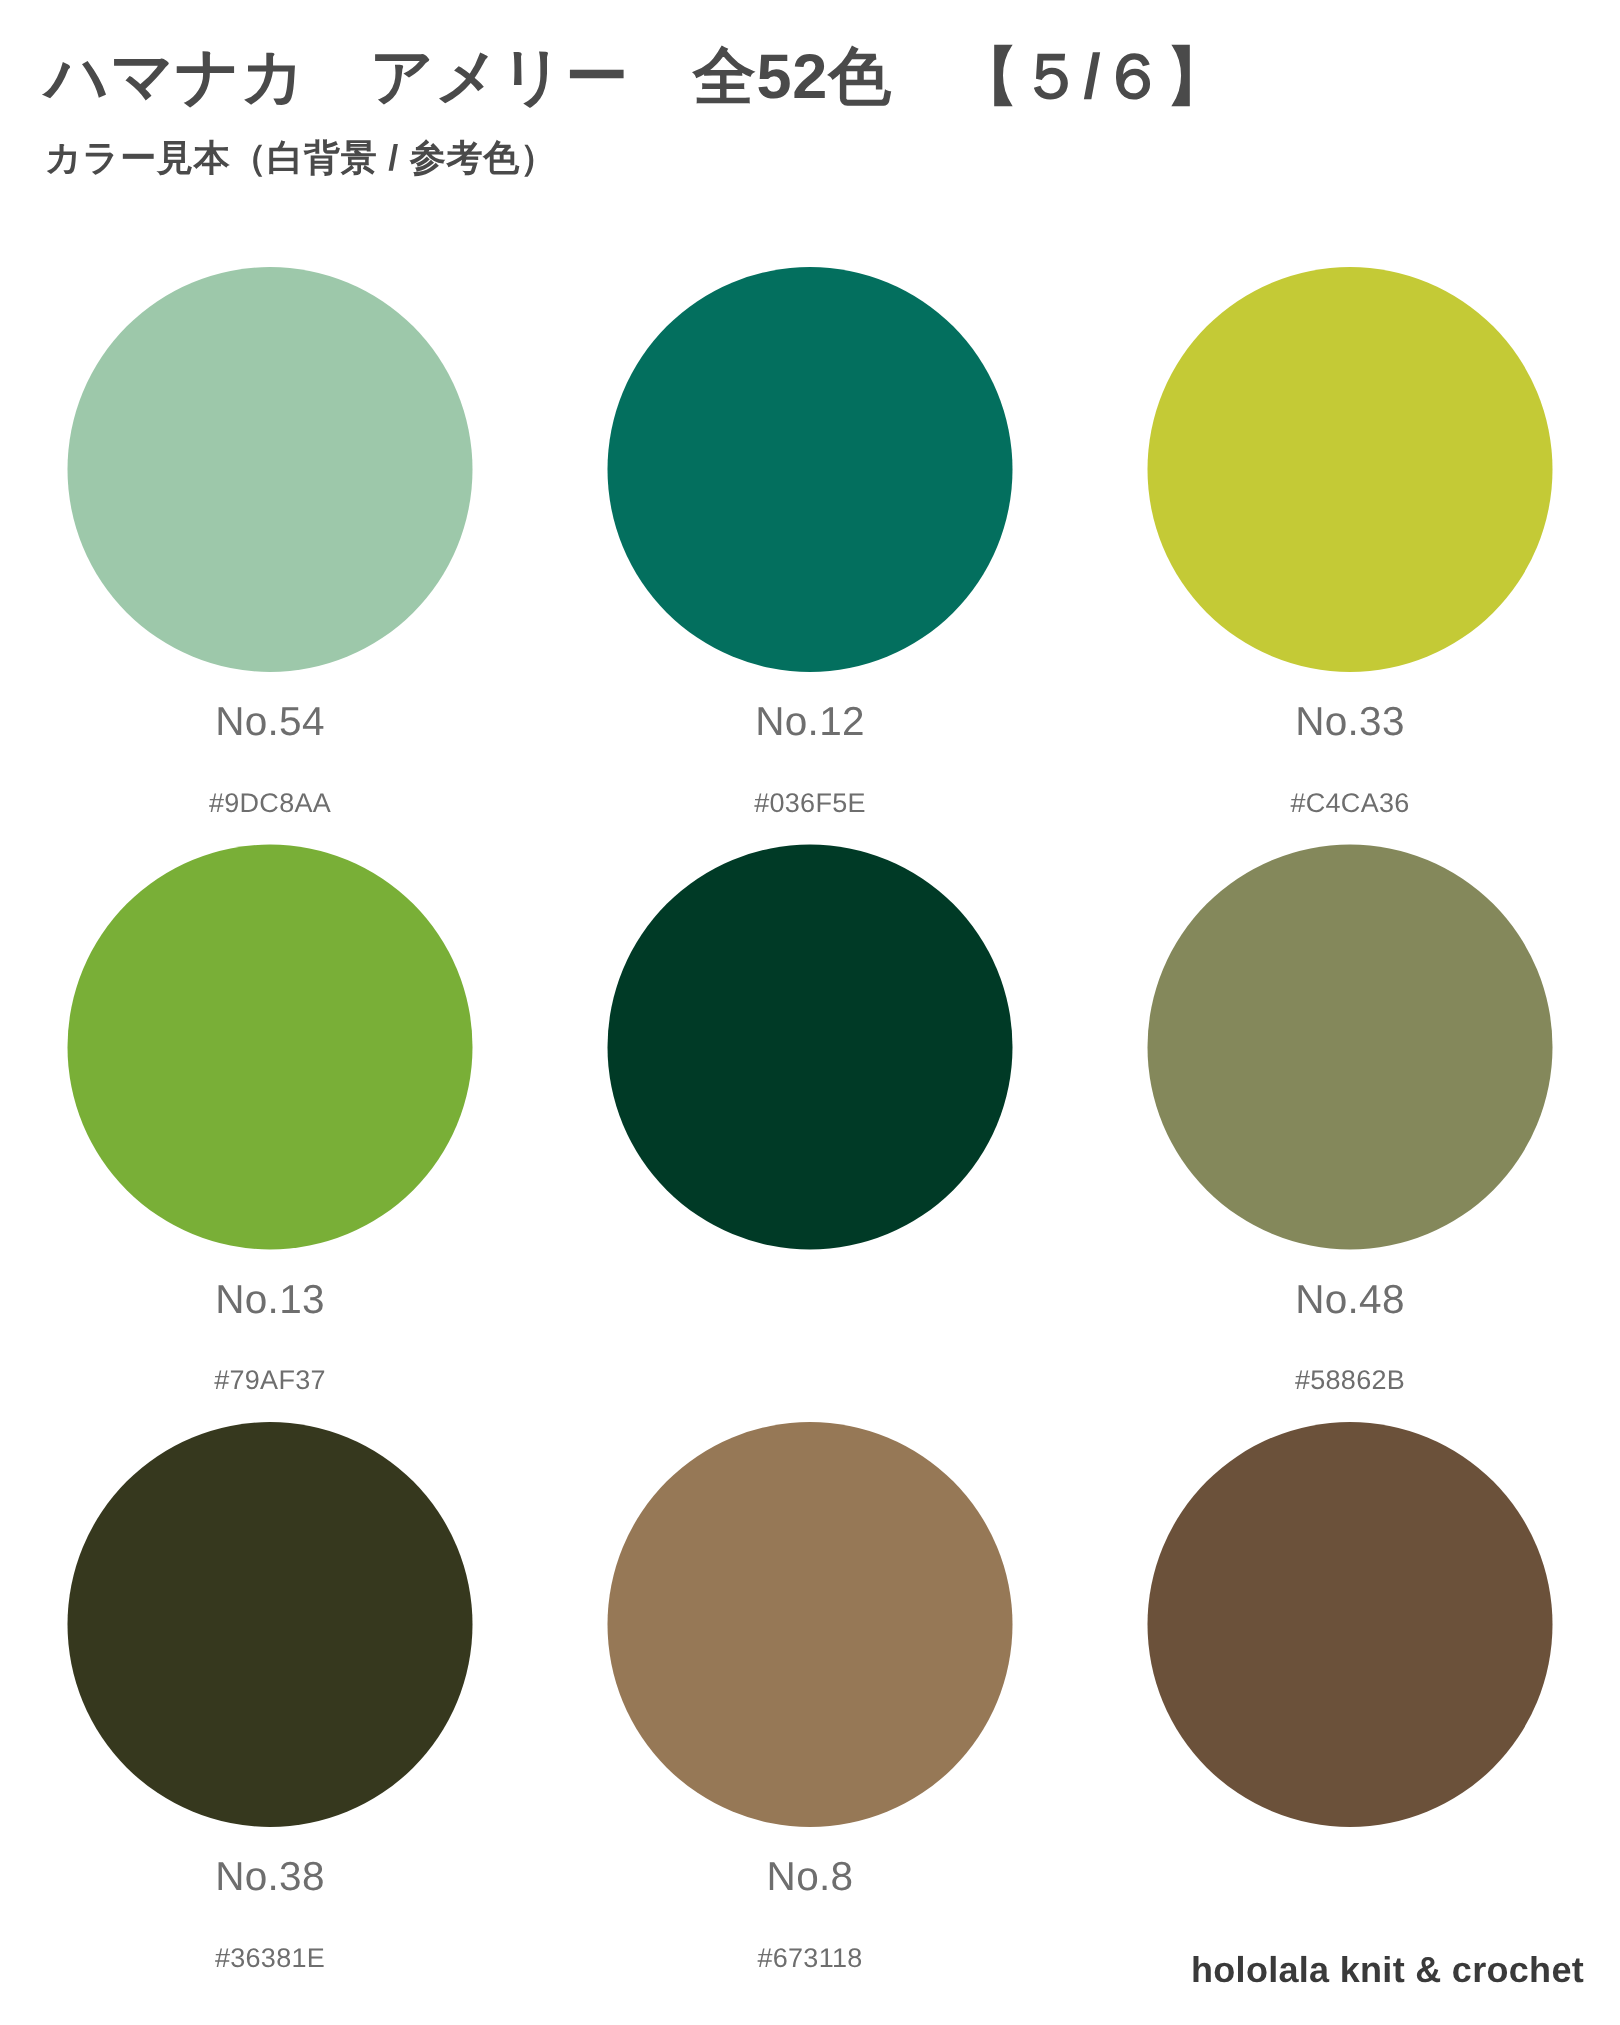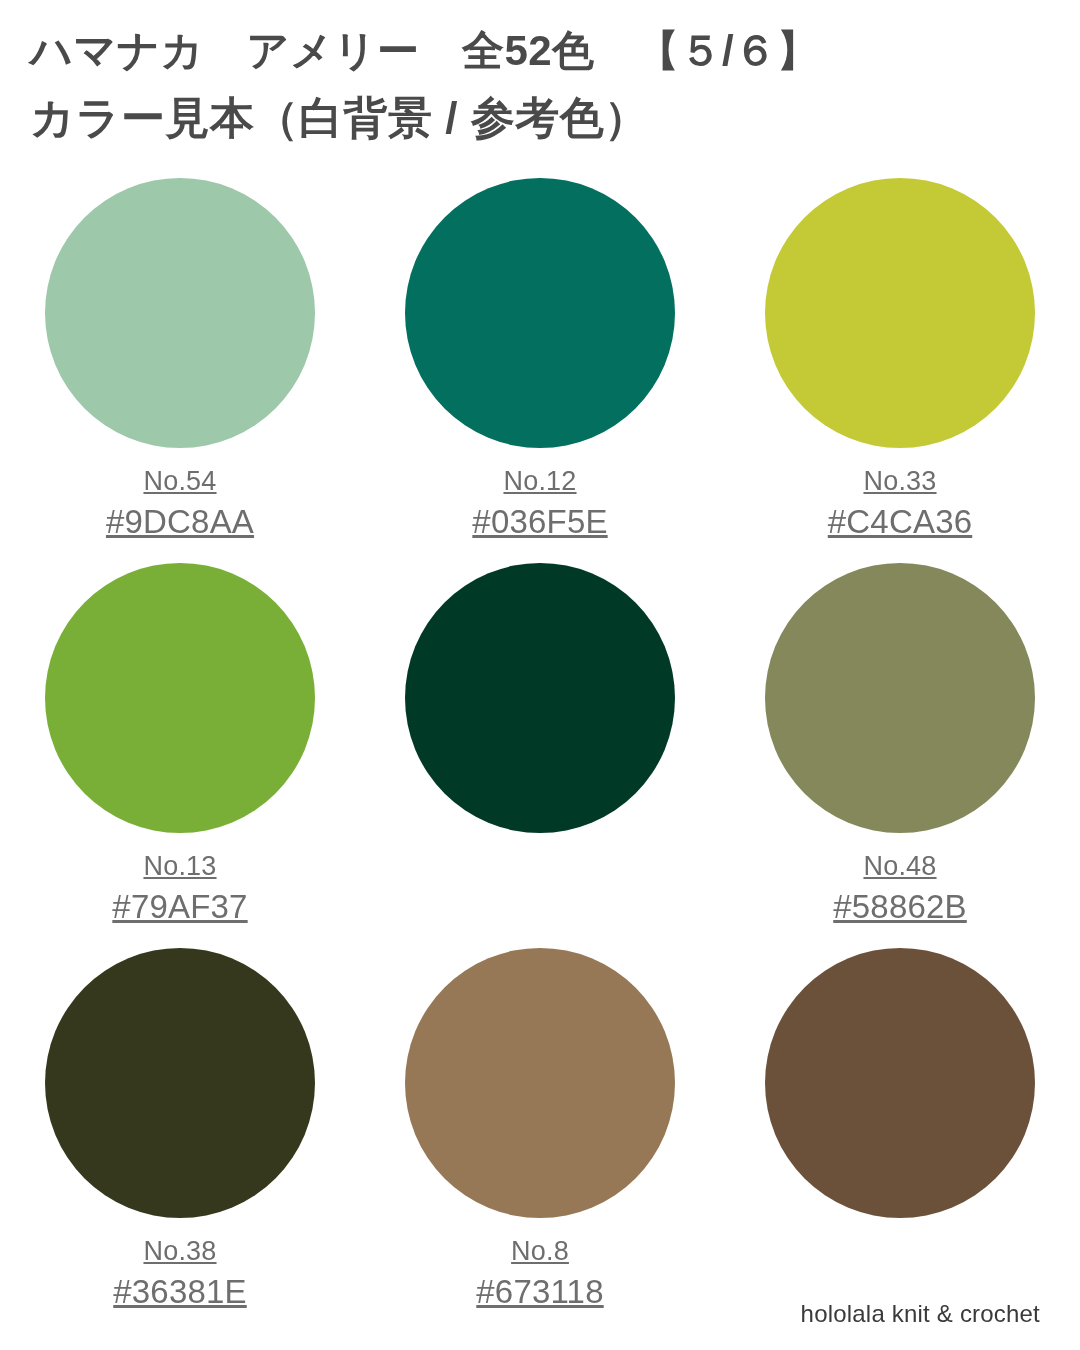--- a/index.html
+++ b/index.html
@@ -37,21 +37,21 @@
     font-size:42px;
     line-height:1.18;
     font-weight:700;
     color:#4A4A4A;
     letter-spacing:0.5px;
     white-space:pre;
   }
 
   .subtitle {
     margin-top:16px;
-    font-size:44px;
+    font-size:24px;
     line-height:1.2;
     font-weight:700;
     color:#4A4A4A;
     letter-spacing:0.5px;
     white-space:pre;
   }
 
   
   .grid {
     position:absolute;
@@ -75,42 +75,42 @@
     width:270px;
     height:270px;
     border-radius:50%;
     flex:0 0 auto;
   }
 
   .caption {
     margin-top:16px;
     text-align:center;
     color:#6E6E6E;
-    text-decoration:underline;
   }
 
   .cap-no {
     font-size:27px;
     line-height:1.32;
     letter-spacing:0.2px;
   }
 
   .cap-hex {
-    font-size:33px;
+    font-size:18px;
     line-height:1.32;
     letter-spacing:0.2px;
+    margin-top:24px;
   }
 
   
   .footer {
     position:absolute;
-    right:40px;
+    right:24px;
     bottom:22px;
     font-size:24px;
-    font-weight:400;
+    font-weight:700;
     color:#3A3A3A;
     letter-spacing:0.2px;
   }
 </style>
 </head>
 <body>
 
 <div class="page">
 
   <div class="header">

